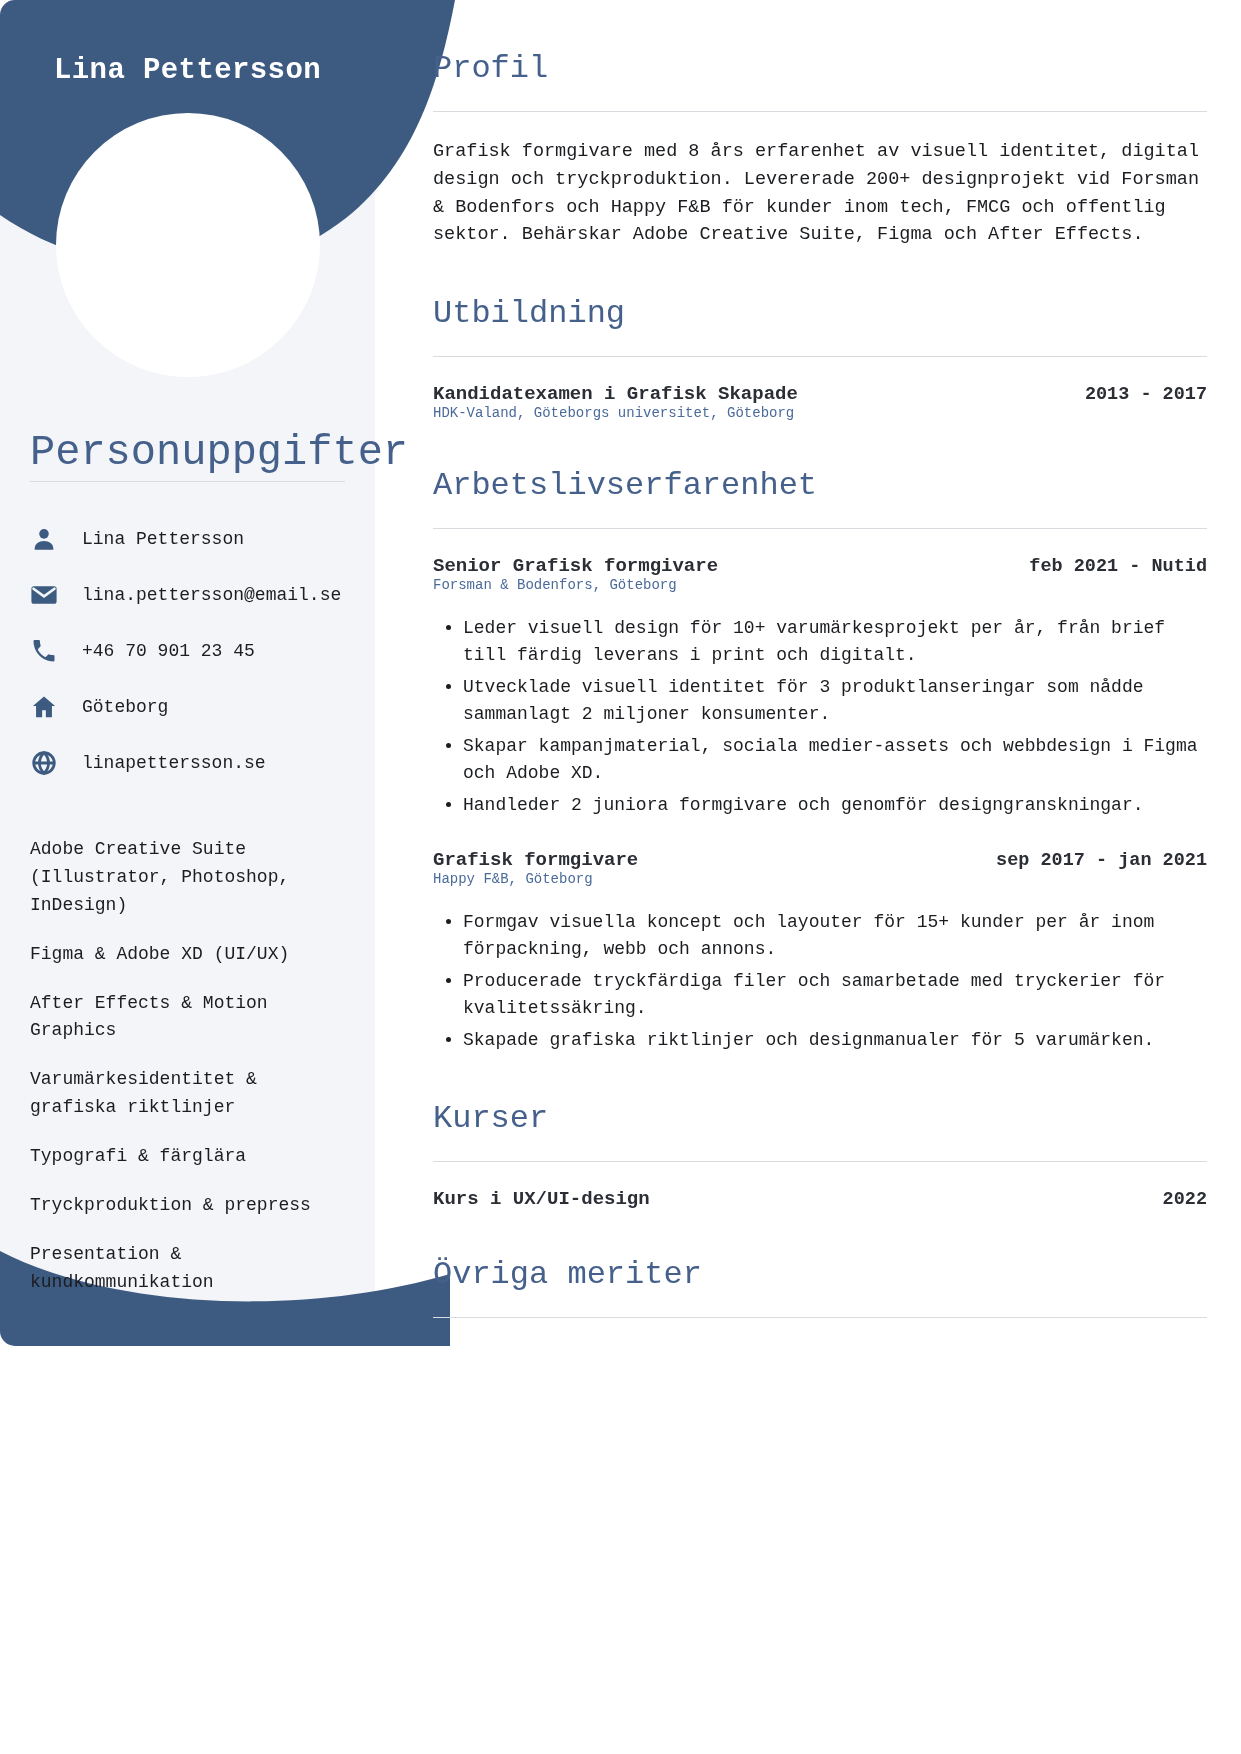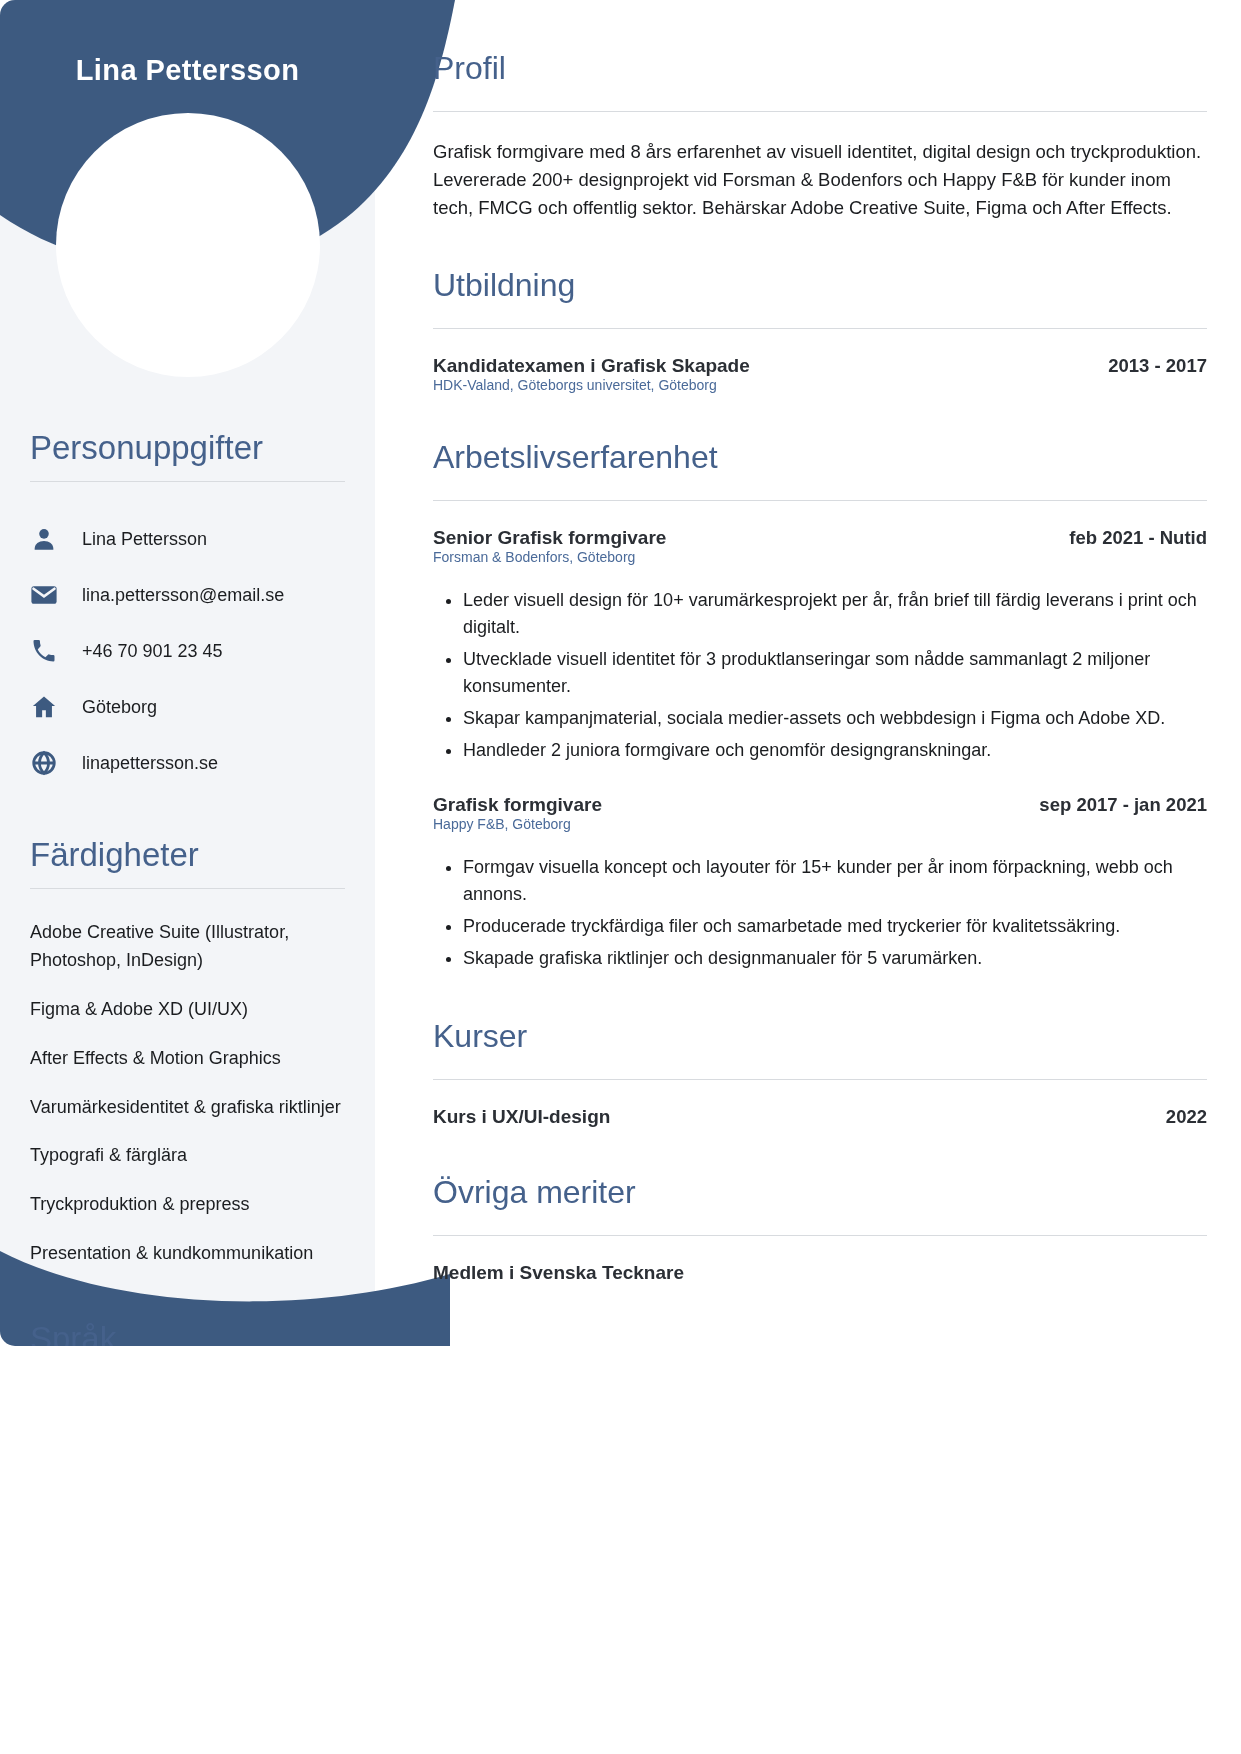--- a/index.html
+++ b/index.html
@@ -1,41 +1,41 @@
 <!DOCTYPE html>
 <html style="--accent: #3d5a80; --heading-color: #45618b; --link-color: #4a6a99; --sidebar-bg: #f3f5f8; --text-color: #1b1d20; --title-color: #2b2f35; --dot-filled: #3a5a86; --dot-empty: #c7cacf; --divider: #d8dbdf;"><head>
 <meta charset="utf-8">
 <style>
   html,body { margin:0; padding:0; background:#ffffff; }
   .page {
     position:relative; width:1241px; height:1346px; overflow:hidden;
     background:#ffffff; color:var(--text-color,#1b1d20);
-    font-family:Liberation Sans, sans-serif;
+    font-family:Liberation Mono, monospace;
     border-radius:15px;
   }
   .sidebar-bg {
     position:absolute; left:0; top:0; width:375px; height:100%;
     background:var(--sidebar-bg,#f3f5f8);
   }
   .curve-top { position:absolute; top:0; left:0; width:455px; height:292px; color:var(--accent,#3d5a80); }
   .curve-bottom { position:absolute; bottom:0; left:0; width:450px; height:140px; color:var(--accent,#3d5a80); }
 
   .sidebar {
     position:absolute; left:0; top:0; width:375px; height:100%;
     padding:0 30px; box-sizing:border-box;
   }
   .name {
     position:relative; margin:54px 0 0; text-align:center;
     color:#ffffff; font-size:29px; font-weight:bold; letter-spacing:.4px;
   }
   .avatar { position:relative; width:264px; height:264px; border-radius:50%; background:#ffffff; margin:26px auto 0; }
 
   .s-title {
-    font-size:33px; font-weight:400; color:var(--heading-color,#45618b);
-    margin:0; padding-bottom:14px; border-bottom:1px solid var(--divider,#d8dbdf);
+    font-size:42px; font-weight:400; color:var(--heading-color,#45618b);
+    margin:0; padding-bottom:4px; border-bottom:1px solid var(--divider,#d8dbdf);
   }
   .sec-personal  { margin-top:52px; }
   .sec-skills    { margin-top:56px; }
   .sec-languages { margin-top:52px; }
 
   .contact-list { list-style:none; margin:40px 0 0; padding:0; }
   .contact-row { display:flex; align-items:center; gap:24px; margin-bottom:22px; min-height:34px; }
   .cicon { width:28px; height:28px; flex:0 0 28px; color:var(--accent,#3d5a80); }
   .cicon svg { width:100%; height:100%; display:block; }
   .ctext { font-size:18px; }
@@ -130,21 +130,20 @@
                 <circle cx="12" cy="12" r="8.8"></circle>
                 <path d="M3.2 12h17.6M12 3.2c2.5 2.4 3.9 5.4 3.9 8.8s-1.4 6.4-3.9 8.8c-2.5-2.4-3.9-5.4-3.9-8.8s1.4-6.4 3.9-8.8z"></path>
               </svg>
           </span>
           <span class="ctext">linapettersson.se</span>
         </li>
       </ul>
     </section>
 
     <section class="sec-skills">
-      <h2 class="s-title">Färdigheter</h2>
       <ul class="skill-list">
         <li class="skill-item">Adobe Creative Suite (Illustrator, Photoshop, InDesign)</li>
         <li class="skill-item">Figma &amp; Adobe XD (UI/UX)</li>
         <li class="skill-item">After Effects &amp; Motion Graphics</li>
         <li class="skill-item">Varumärkesidentitet &amp; grafiska riktlinjer</li>
         <li class="skill-item">Typografi &amp; färglära</li>
         <li class="skill-item">Tryckproduktion &amp; prepress</li>
         <li class="skill-item">Presentation &amp; kundkommunikation</li>
       </ul>
     </section>

